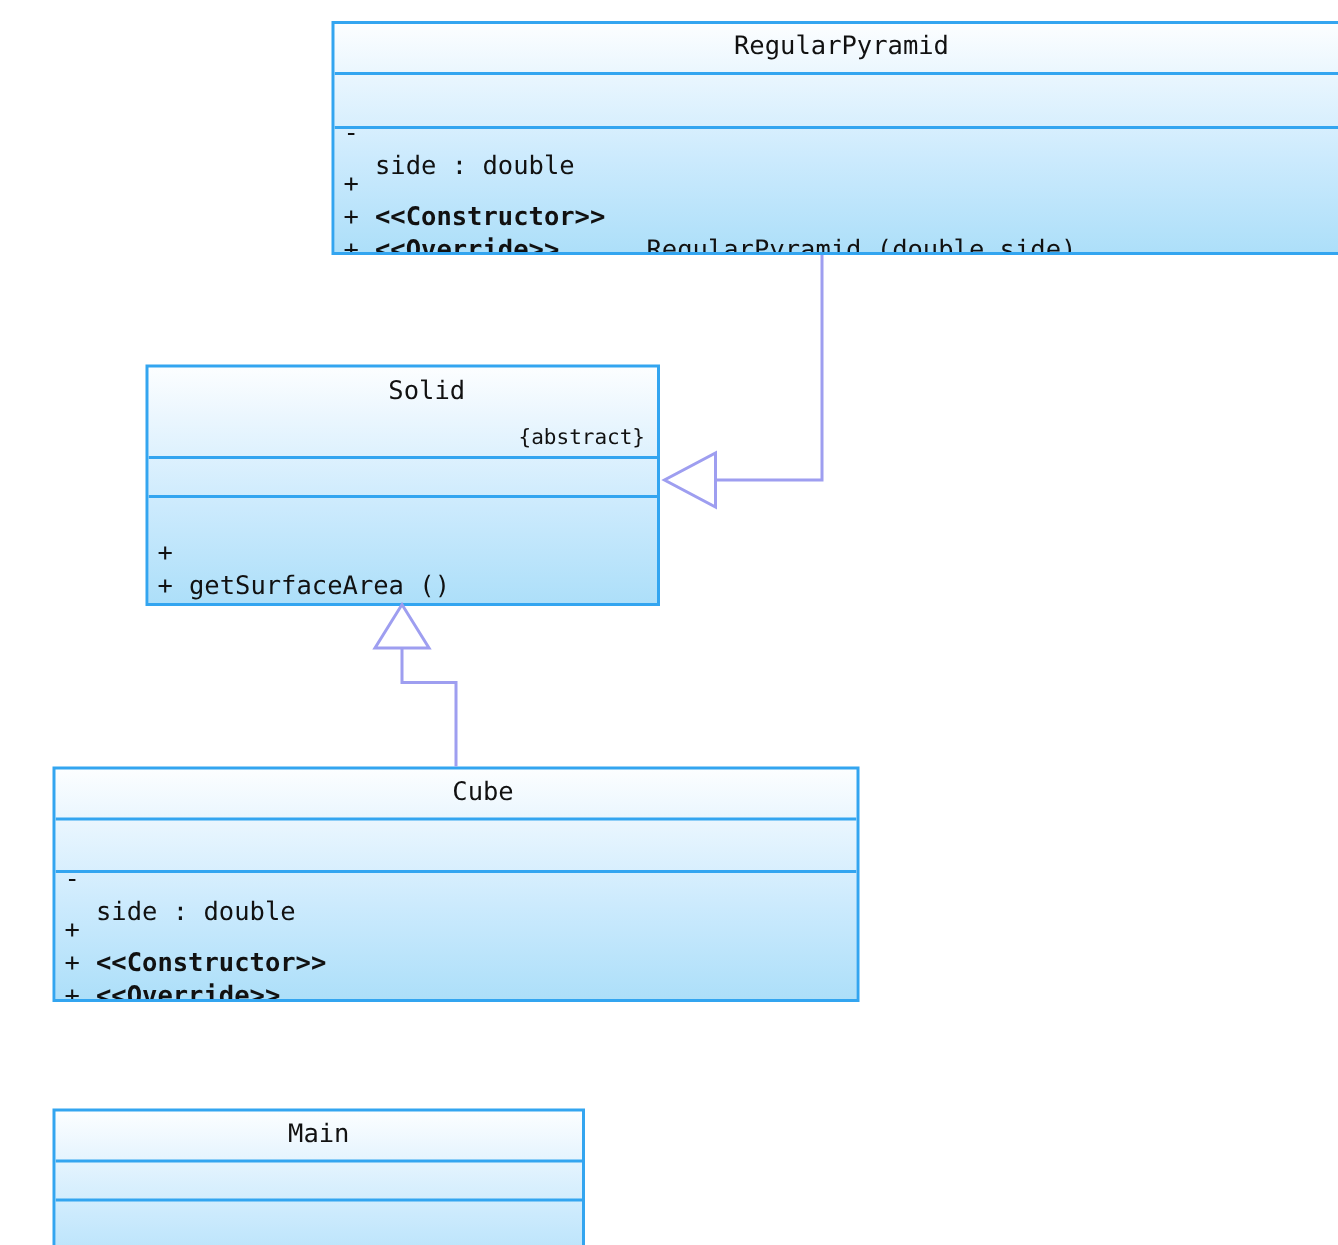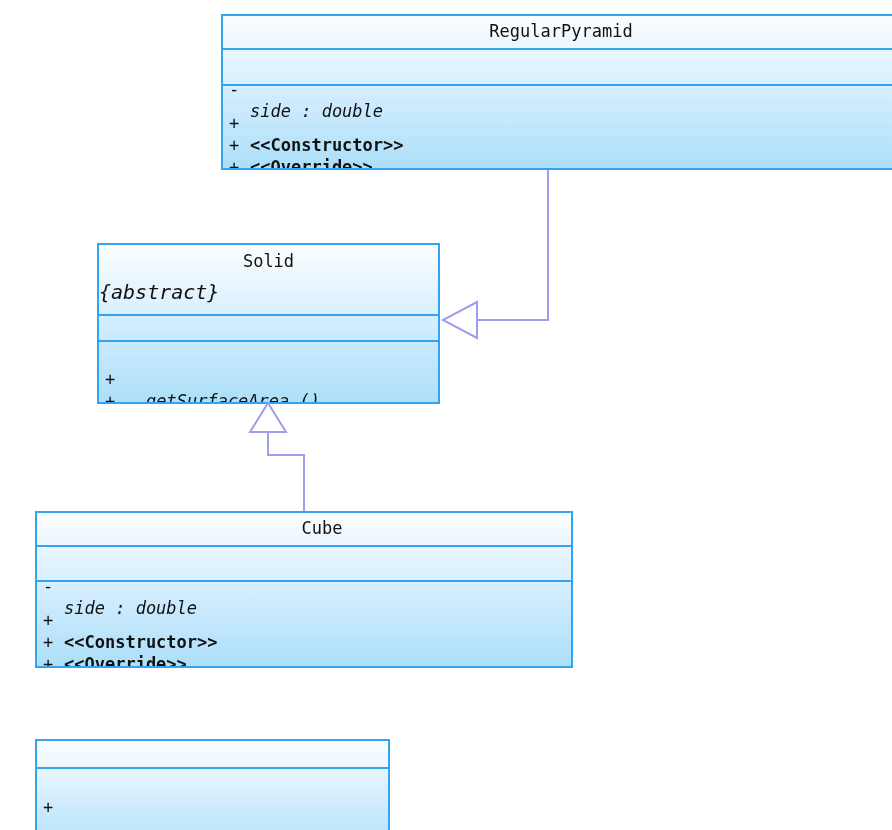--- a/index.html
+++ b/index.html
@@ -41,73 +41,71 @@
 
   .class-title {
     text-align: center;
     font-size: 17px;
     line-height: 30px;
     color: #111111;
     letter-spacing: 0px;
     white-space: pre;
   }
   .class-stereo-line {
-    text-align: left;
-    font-size: 20px;
+    text-align: right;
+    font-size: 14px;
     line-height: 30px;
     color: #111111;
     white-space: pre;
     padding-right: 8px;
-    font-style: italic;
   }
 
   .member-row {
     position: relative;
     height: 22px;
     line-height: 22px;
     font-size: 17px;
     color: #111111;
     white-space: pre;
   }
   .m-vis {
     position: absolute;
     left: 6px;
   }
   .m-stereo {
     position: absolute;
     font-weight: bold;
   }
   .m-name {
     position: absolute;
-    font-style: italic;
   }
   .m-type {
     position: absolute;
   }
 
   
   #cls-regularpyramid { left: 221px; top: 14px; width: 680px; height: 156px; }
   #cls-regularpyramid .c-head { height: 32px; }
   #cls-regularpyramid .c-attrs { height: 36px; }
   #cls-regularpyramid .c-methods { height: 84px; padding-top: 4px; }
   #cls-regularpyramid .class-title { line-height: 30px; }
   #cls-regularpyramid .c-attrs .member-row { margin-top: 6px; }
   #cls-regularpyramid .m-stereo { left: 27px; }
   #cls-regularpyramid .m-name   { left: 208px; }
   #cls-regularpyramid .m-type   { right: 12px; }
   #cls-regularpyramid .c-attrs .m-name { left: 27px; }
 
   
   #cls-solid { left: 97px; top: 243px; width: 343px; height: 161px; }
-  #cls-solid .c-head { height: 69px; }
+  #cls-solid .c-head { height: 59px; padding-left: 32px; }
   #cls-solid .c-attrs { height: 26px; }
   #cls-solid .c-methods { height: 62px; padding-top: 4px; }
   #cls-solid .class-title { line-height: 32px; }
   #cls-solid .class-stereo-line { line-height: 30px; }
-  #cls-solid .m-name { left: 27px; margin-left: 20px; }
+  #cls-solid .m-name { left: 27px; }
 
   
   #cls-cube { left: 35px; top: 511px; width: 538px; height: 157px; }
   #cls-cube .c-head { height: 32px; margin-left: 36px; }
   #cls-cube .c-attrs { height: 35px; }
   #cls-cube .c-methods { height: 86px; padding-top: 5px; }
   #cls-cube .class-title { line-height: 30px; }
   #cls-cube .c-attrs .member-row { margin-top: 6px; }
   #cls-cube .m-stereo { left: 27px; }
   #cls-cube .m-name   { left: 208px; }
@@ -141,20 +139,21 @@
     <div class="compartment c-attrs">
       <div class="member-row">
         <span class="m-vis">-</span>
         <span class="m-name">side : double</span>
       </div>
     </div>
     <div class="compartment c-methods">
       <div class="member-row">
         <span class="m-vis">+</span>
         <span class="m-stereo">&lt;&lt;Constructor&gt;&gt;</span>
+        <span class="m-name">RegularPyramid (double side)</span>
         <span class="m-type"></span>
       </div>
       <div class="member-row">
         <span class="m-vis">+</span>
         <span class="m-stereo">&lt;&lt;Override&gt;&gt;</span>
         
         
       </div>
       <div class="member-row">
         <span class="m-vis">+</span>
@@ -210,20 +209,23 @@
       <div class="member-row">
         <span class="m-vis">+</span>
         
         
         
       </div>
     </div>
   </div>
 
   <div class="uml-class" id="cls-main">
+    <div class="compartment c-head">
+      <div class="class-title">Main</div>
+    </div>
     <div class="compartment c-attrs"></div>
     <div class="compartment c-methods">
       <div class="member-row">
         <span class="m-vis">+</span>
         
       </div>
     </div>
   </div>
 
   <svg id="connectors" width="892" height="830" viewBox="0 0 892 830">

